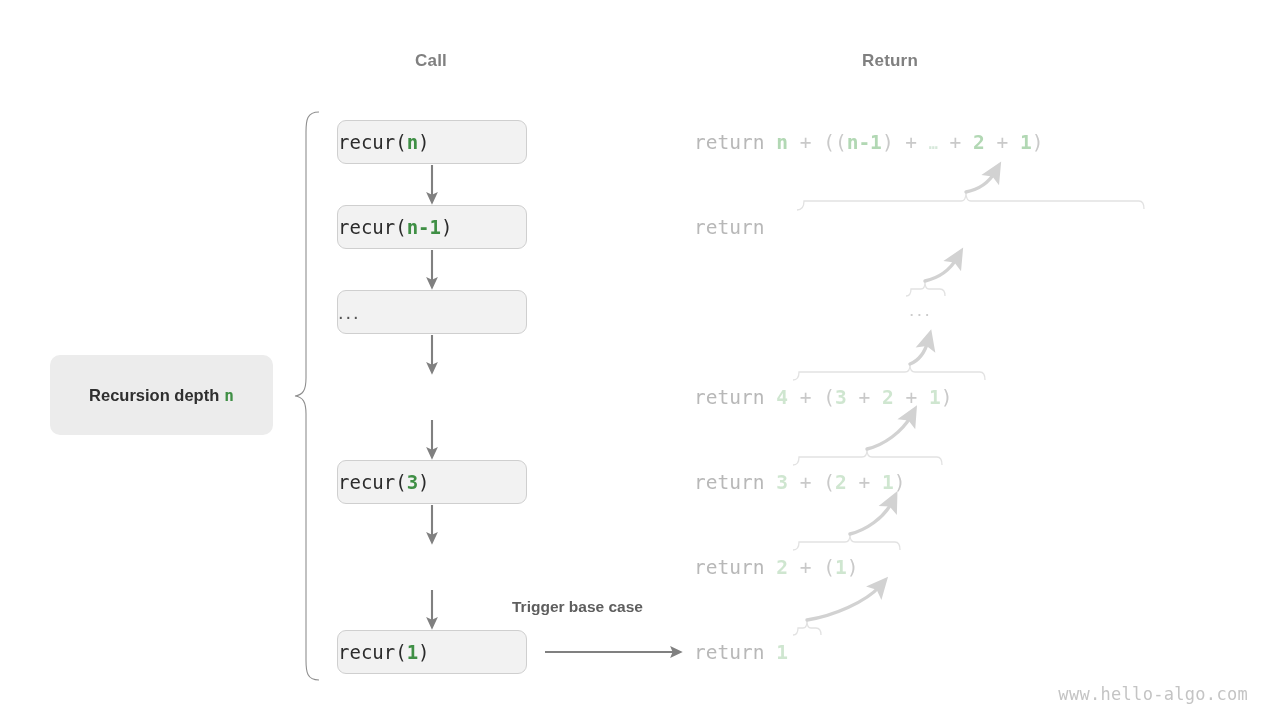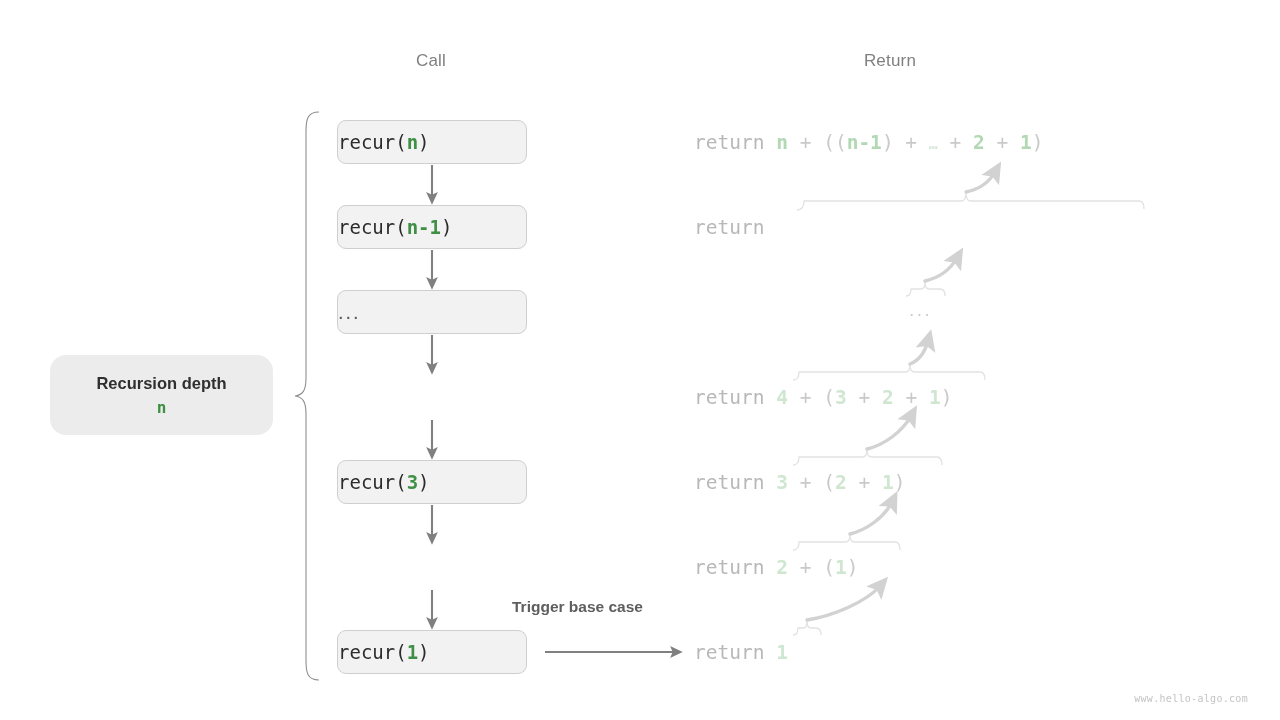--- a/index.html
+++ b/index.html
@@ -14,21 +14,21 @@
     background: #ffffff;
     overflow: hidden;
     font-family: "Liberation Sans", sans-serif;
   }
 
   
   .col-title {
     position: absolute;
     font-family: "Liberation Sans", sans-serif;
     font-size: 17px;
-    font-weight: normal;
+    font-weight: bold;
     color: #808080;
     letter-spacing: 0.2px;
     white-space: nowrap;
     transform: translateX(-50%);
   }
   #title-call   { left: 431px; top: 51px; }
   #title-return { left: 890px; top: 51px; }
 
   
   .call-box {
@@ -58,23 +58,23 @@
 
   
   #depth-box {
     position: absolute;
     left: 50px;
     top: 355px;
     width: 223px;
     height: 80px;
     box-sizing: border-box;
     background: #ececec;
-    border-radius: 16px;
+    border-radius: 10px;
     display: flex;
-    flex-direction: column;
+    flex-direction: row;
     align-items: center;
     justify-content: center;
     gap: 5px;
   }
   #depth-box .depth-title {
     font-family: "Liberation Sans", sans-serif;
     font-size: 16.5px;
     font-weight: bold;
     color: #2f2f2f;
     white-space: nowrap;
@@ -143,21 +143,21 @@
     color: #5e5e5e;
     white-space: nowrap;
   }
 
   
   #watermark {
     position: absolute;
     right: 32px;
     bottom: 16px;
     font-family: "DejaVu Sans Mono", "Liberation Mono", monospace;
-    font-size: 10px;
+    font-size: 17px;
     color: #c4c4c4;
     letter-spacing: 0.3px;
   }
 </style>
 </head>
 <body>
 
 <div id="stage">
 
   <div class="col-title" id="title-call">Call</div>

